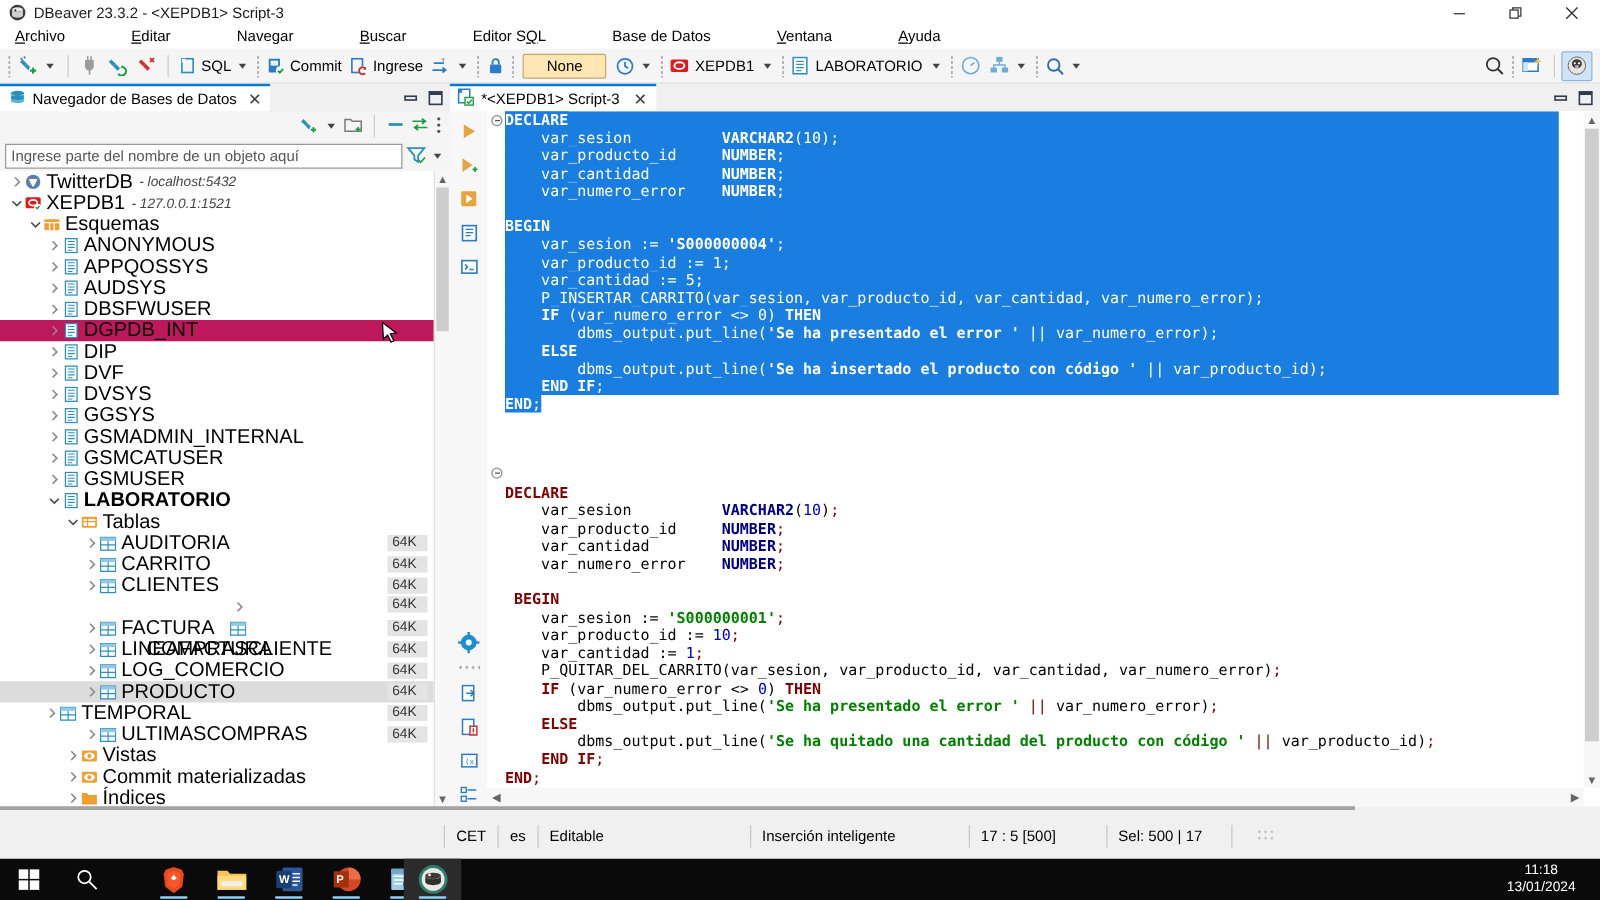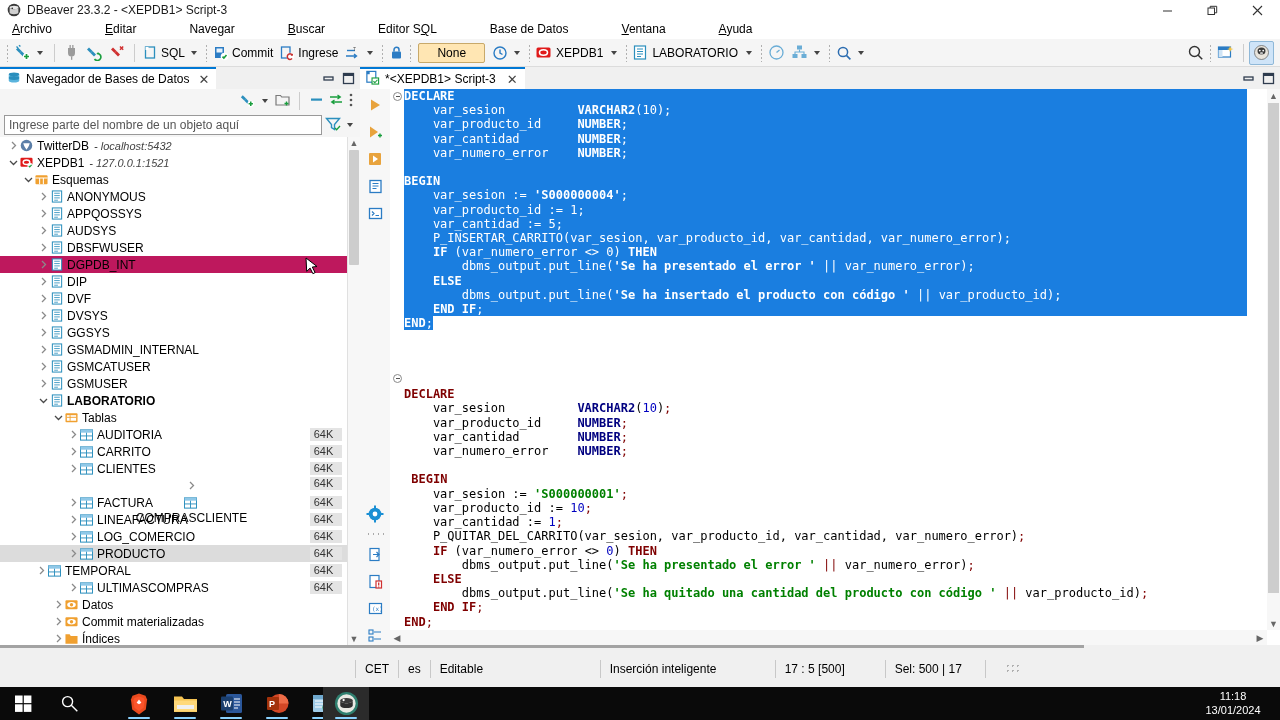--- a/index.html
+++ b/index.html
@@ -74,21 +74,21 @@
 
   .tree {
     position:absolute; top:70px; left:0; width:348px; bottom:0;
     background:#ffffff; overflow:hidden; border-right:1px solid #e0e0e0;
   }
   .tree-row { height:17px; display:flex; align-items:center; position:relative; white-space:nowrap; font-size:12px; color:#000; }
   .tree-row.sel-light { background:#be185d; }
   .tree-row.sel-gray { background:#dcdcdc; }
   .tw { width:11px; height:17px; display:flex; align-items:center; justify-content:center; color:#555; flex:0 0 auto;}
   .tree-ico { width:15px; height:17px; display:flex; align-items:center; justify-content:center; margin-right:3px; flex:0 0 auto;}
-  .tree-lbl { font-size:12px; }
+  .tree-lbl { font-size:16px; }
   .tree-lbl.bold { font-weight:bold; }
   .tree-sub { font-size:11px; font-style:italic; color:#444; margin-left:5px; }
   .size-badge {
     position:absolute; right:5px; width:32px; height:13px; background:#e4e4e4;
     color:#333; font-size:11px; text-align:center; padding-right:5px; line-height:13px;
   }
   .tree-vscroll { position:absolute; right:0; top:70px; width:12px; bottom:0; background:#f7f7f7; }
   .tree-vscroll .thumb { position:absolute; left:1px; width:10px; background:#cdcdcd; border-radius:1px;}
   .tree-vscroll .arrow { position:absolute; left:0; width:12px; height:12px; display:flex; align-items:center;justify-content:center;color:#666;font-size:9px;}
 
@@ -856,21 +856,21 @@
               <path d="M3 1l3.5 3.5L3 8" stroke="#8a8a8a" stroke-width="1.3" fill="none"></path>
             </svg>
           </span>
           <span class="tree-ico">
             <svg width="13" height="13" viewBox="0 0 14 14">
               <rect x="0.5" y="2.5" width="13" height="9.5" rx="1" fill="#f0a030"></rect>
               <ellipse cx="7" cy="7.3" rx="4.6" ry="3" fill="#fff"></ellipse>
               <circle cx="7" cy="7.3" r="1.8" fill="#f0a030"></circle>
             </svg>
           </span>
-          <span class="tree-lbl">Datos</span>
+          <span class="tree-lbl">Vistas</span>
         </div>
         <div class="tree-row" style="padding-left: 53px;">
           <span class="tw">
             <svg width="9" height="9" viewBox="0 0 9 9">
               <path d="M3 1l3.5 3.5L3 8" stroke="#8a8a8a" stroke-width="1.3" fill="none"></path>
             </svg>
           </span>
           <span class="tree-ico">
             <svg width="13" height="13" viewBox="0 0 14 14">
               <rect x="0.5" y="2.5" width="13" height="9.5" rx="1" fill="#f0a030"></rect>

